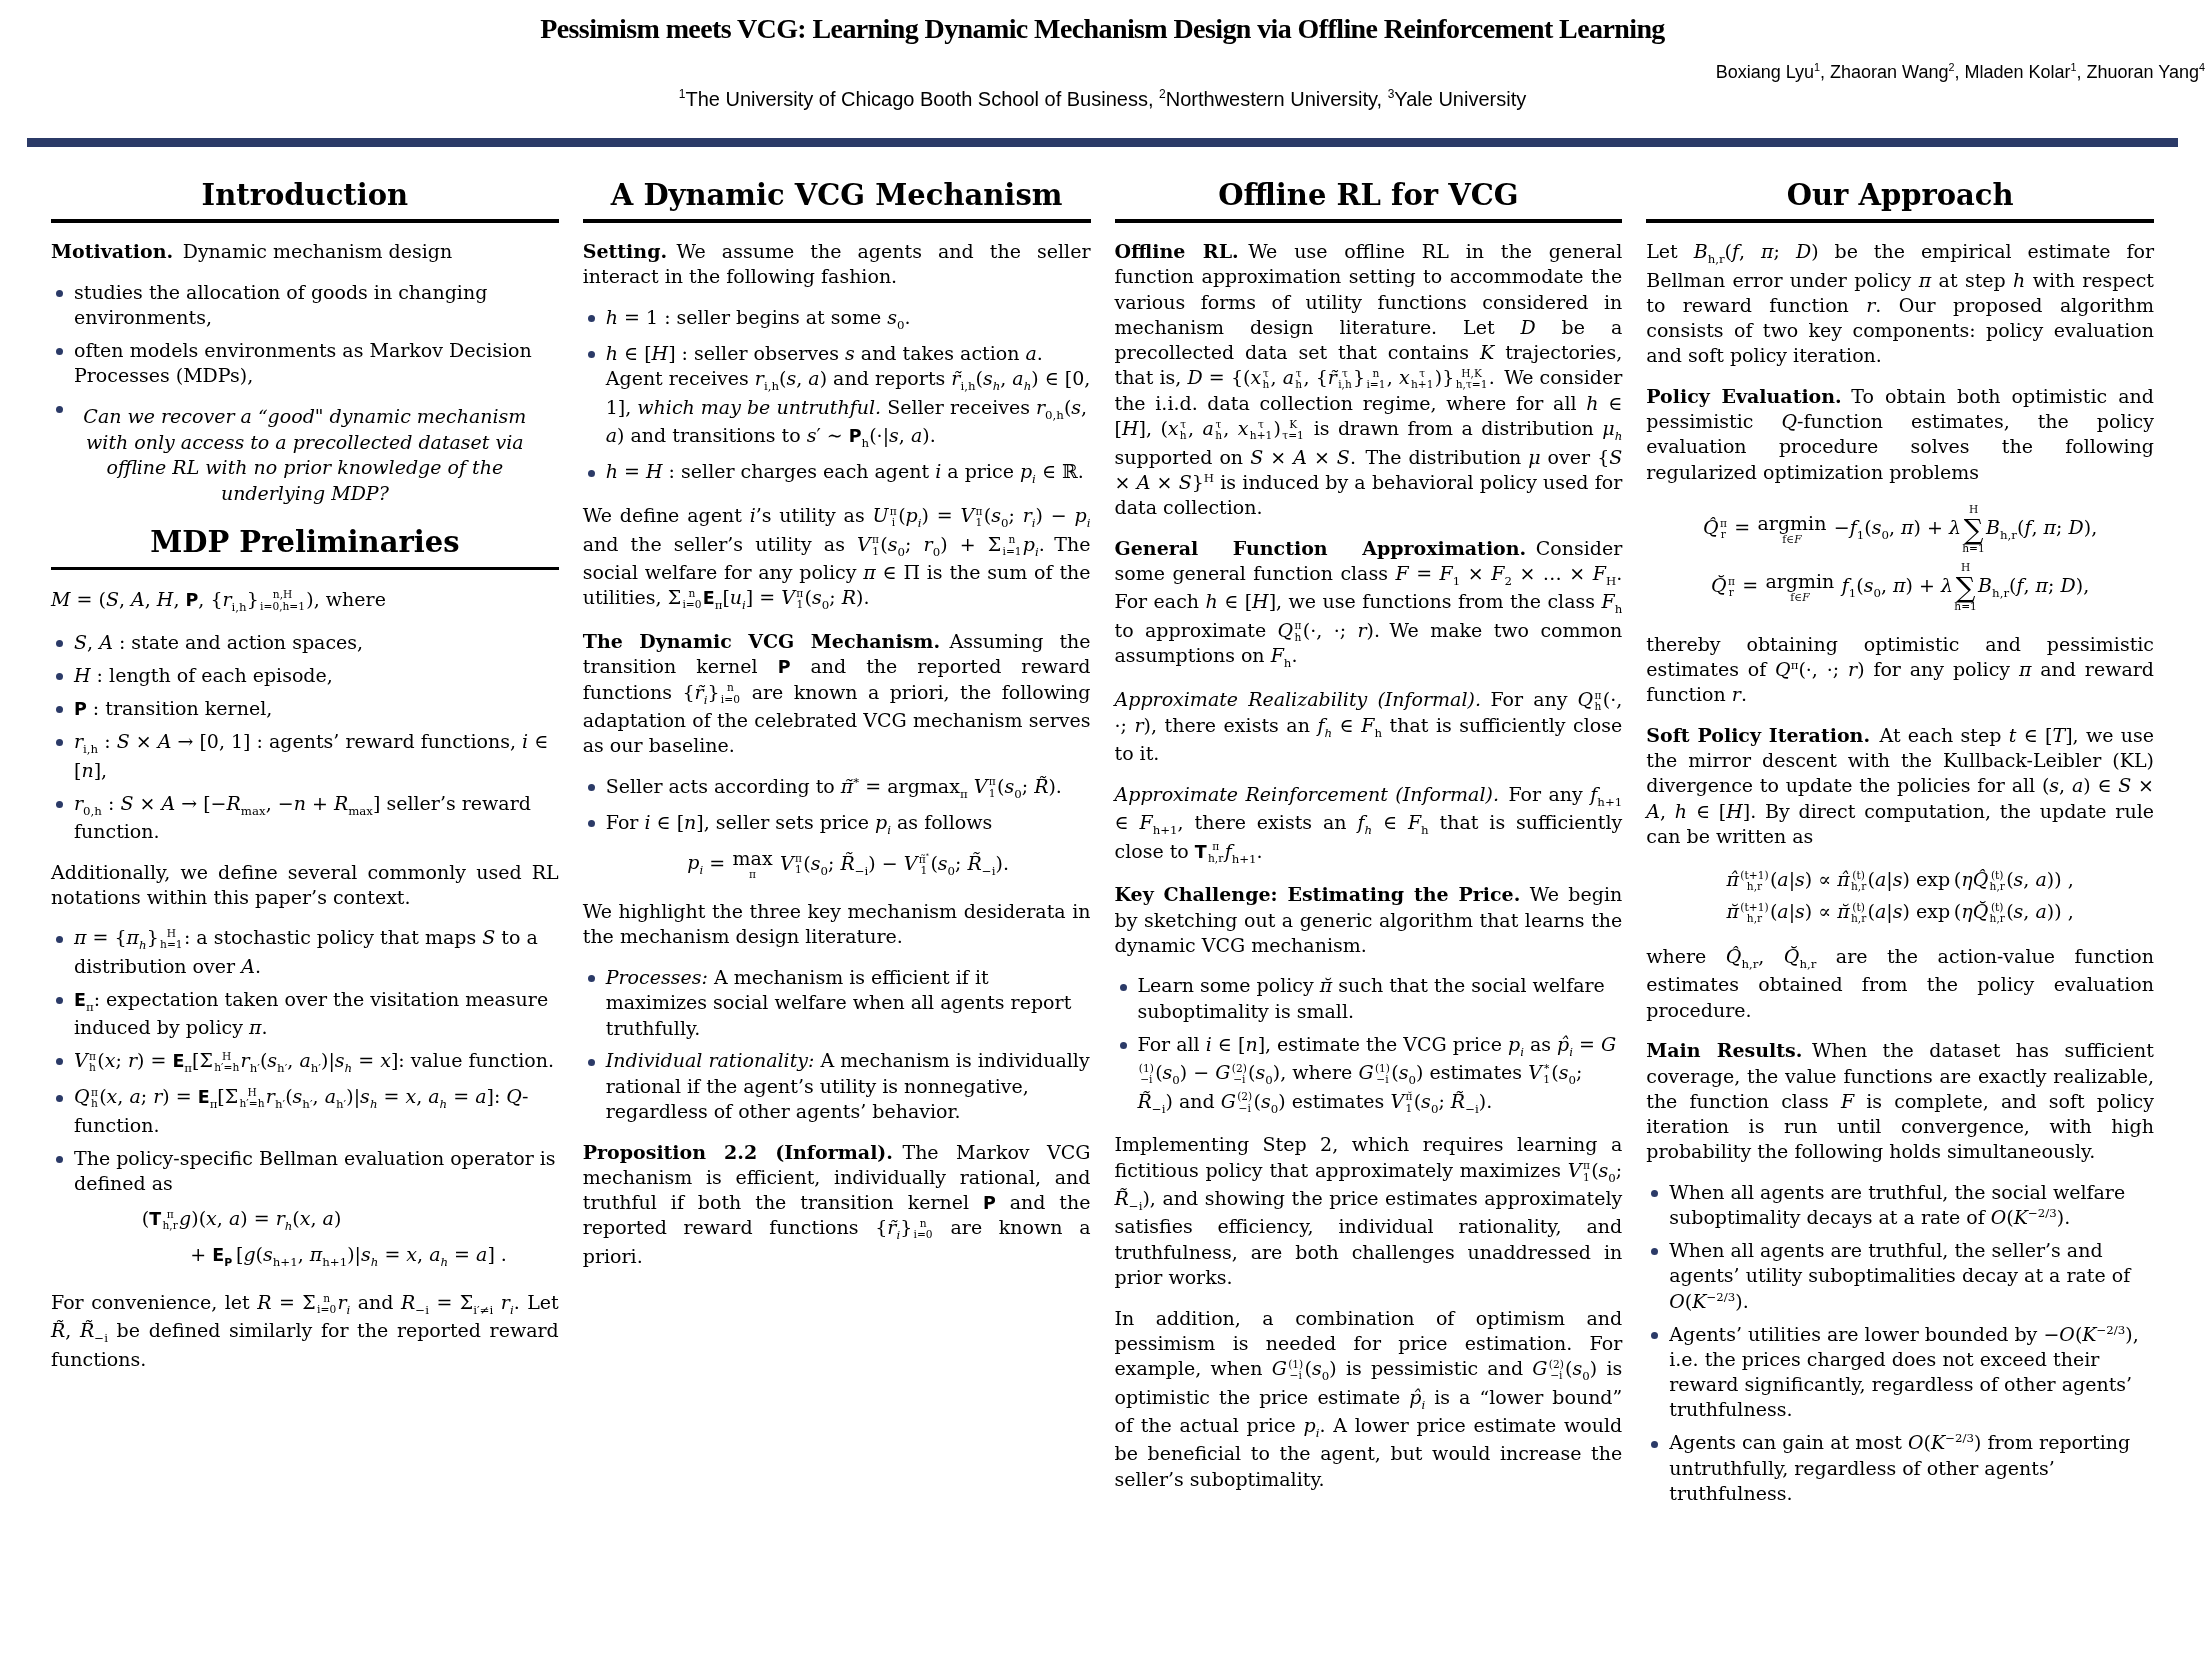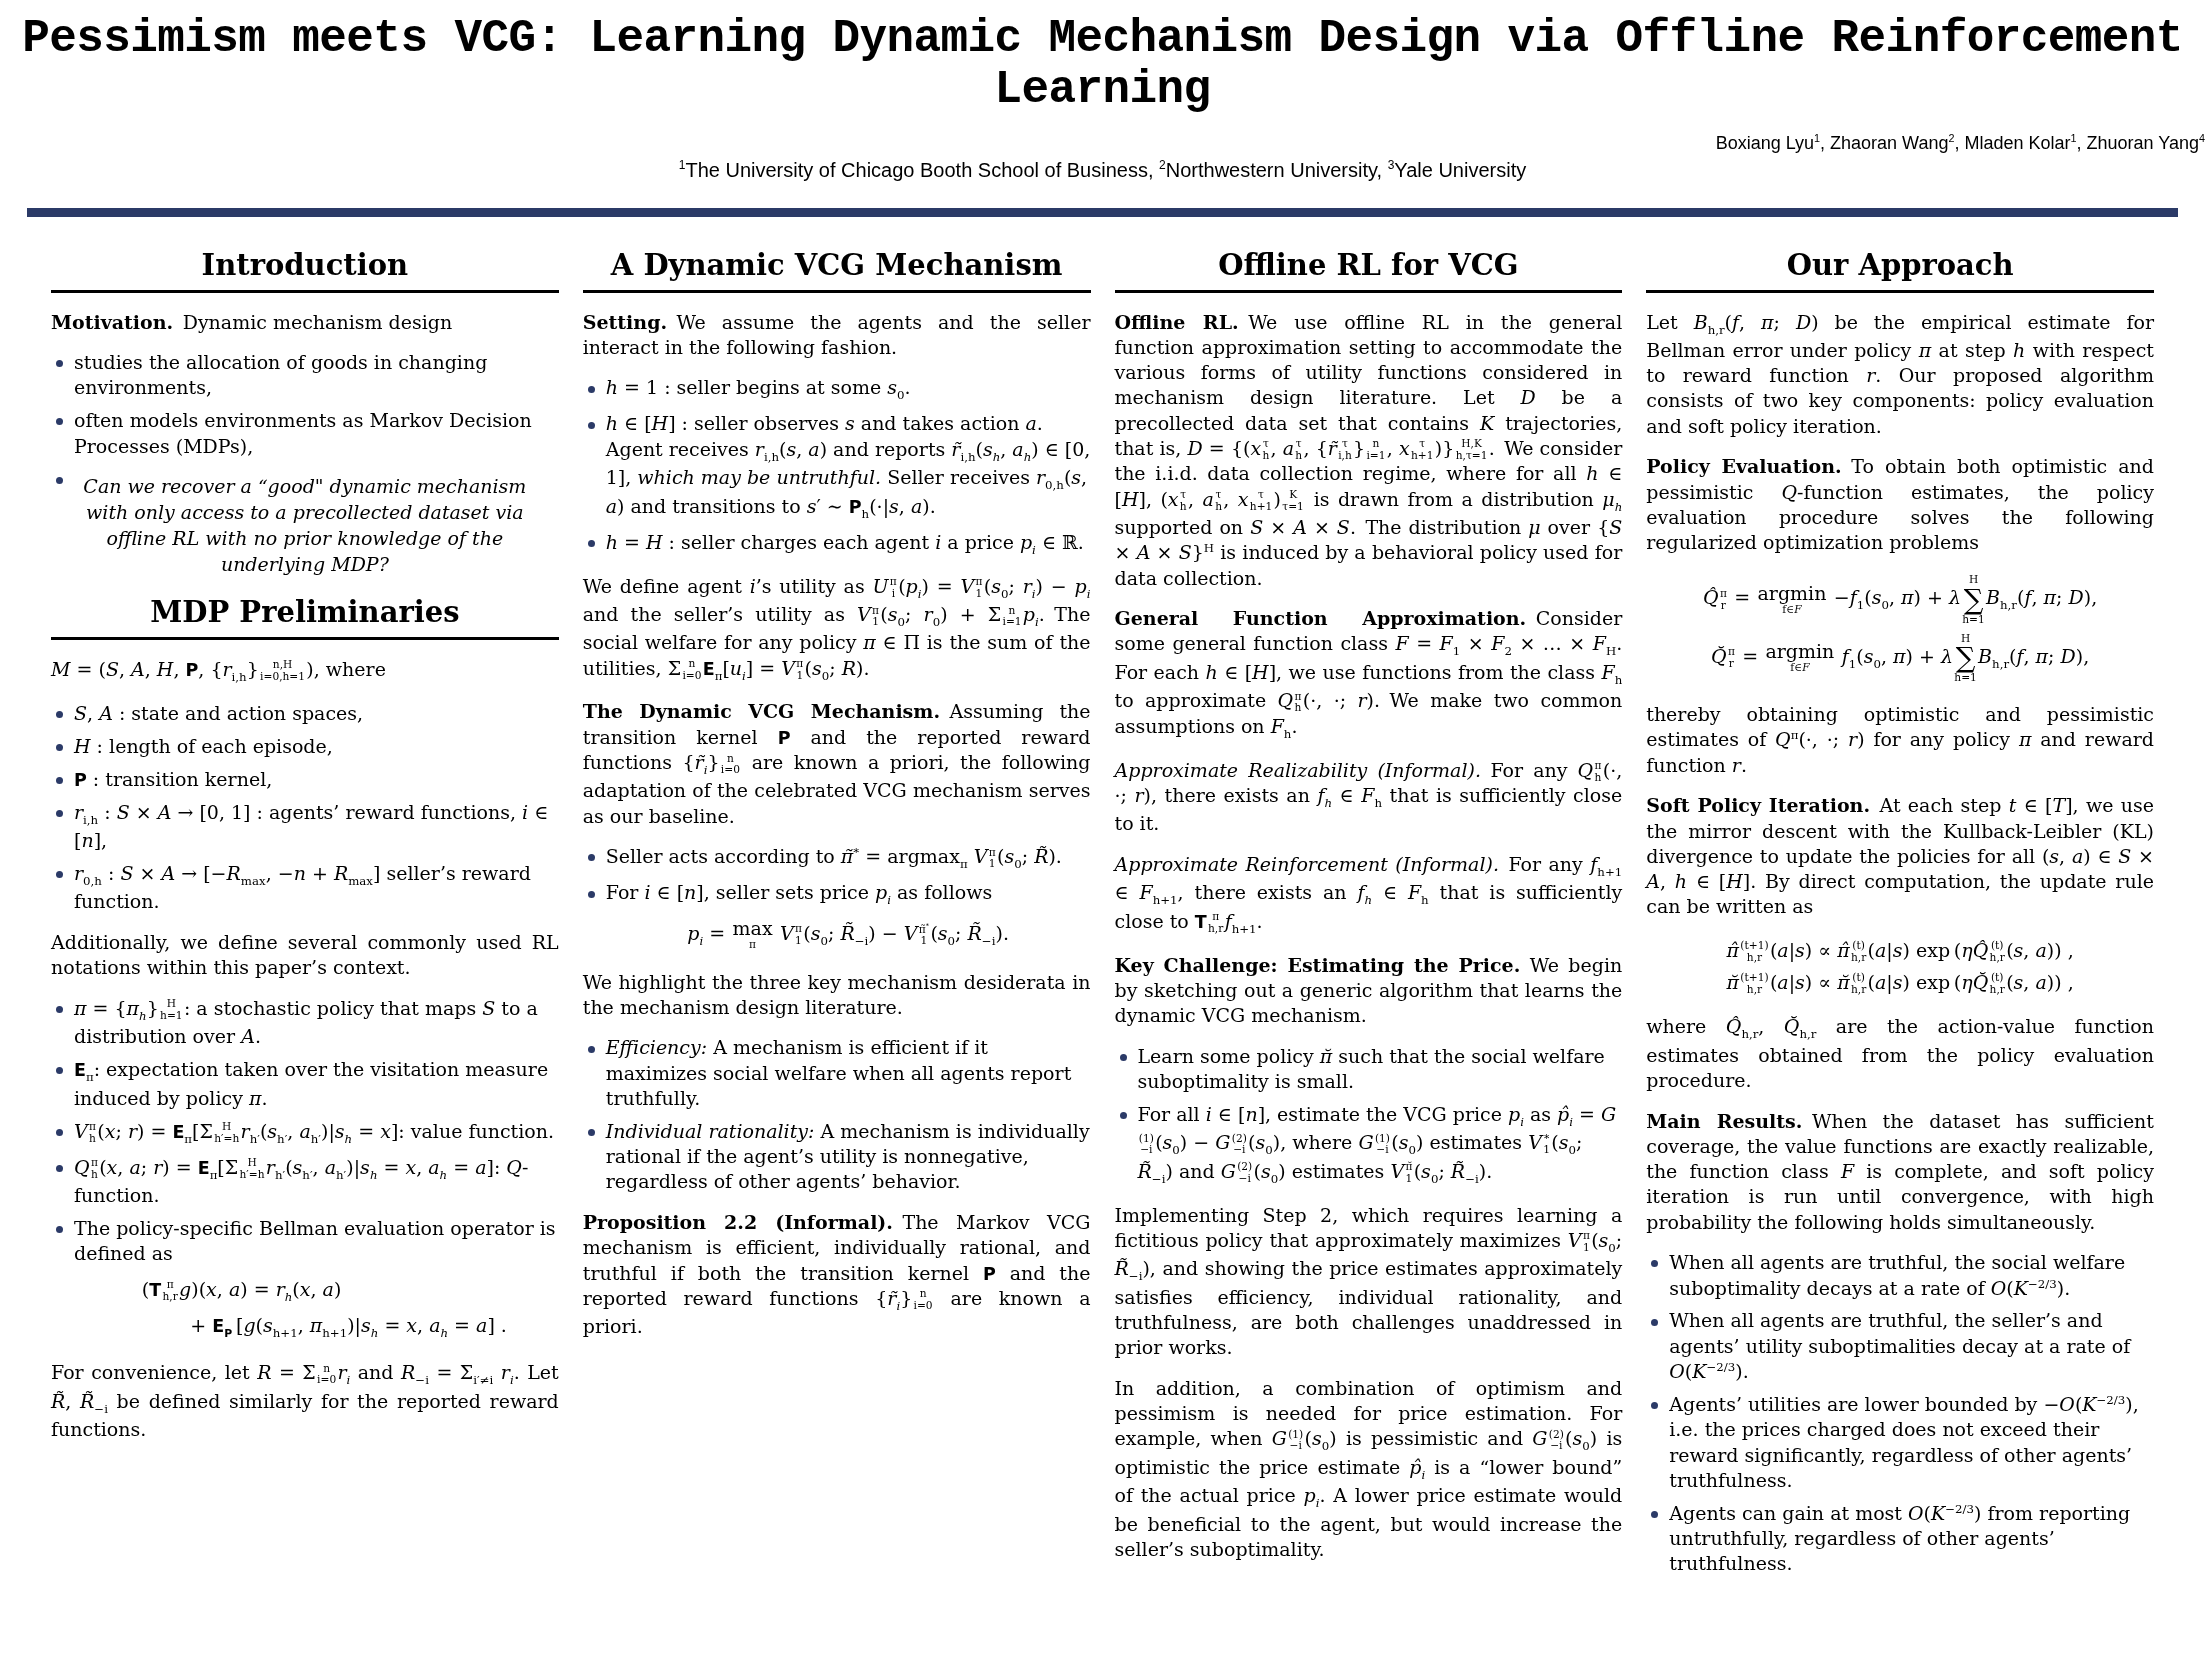--- a/index.html
+++ b/index.html
@@ -1,20 +1,20 @@
 <!DOCTYPE html>
 <html style="--navy: #2b3a67;font-size:10.2px"><head>
 <meta charset="utf-8">
 <style>
   :root{ --navy:#2b3a67; --ink:#000000; }
   html,body{margin:0;padding:0;background:#ffffff;}
   .poster{position:relative;width:2205px;height:1654px;overflow:hidden;background:#fff;
           font-family:"DejaVu Serif", "Liberation Serif", serif;color:var(--ink);}
   .head{text-align:center;padding-top:14px;}
-  .title{font-family:Liberation Mono, monospace;font-weight:700;font-size:46px;
+  .title{font-family:Liberation Serif, serif;font-weight:700;font-size:28px;
          letter-spacing:-0.6px;line-height:1.1;}
   .authors{font-family:"Liberation Sans", sans-serif;font-size:18px;margin-top:16.6px;text-align:right;}
   .affils{font-family:"Liberation Sans", sans-serif;font-size:20px;margin-top:4px;}
   .authors sup,.affils sup{font-size:0.6em;}
   .rule{height:9px;background:var(--navy);margin:27px 27px 0 27px;}
   .columns{display:grid;grid-template-columns:repeat(4,1fr);column-gap:24px;
            padding:28px 51px 0 51px;align-items:start;}
   .col{min-width:0;}
   .sec-title{font-size:29px;font-weight:700;text-align:center;margin:2.6px 0 7.7px 0;}
   .sec-rule{height:3.2px;background:#000;margin:0 0 16.6px 0;}
@@ -152,21 +152,21 @@
                   <span class="t">π</span>
                   <span class="b">1</span>
                 </span>(<i>s</i><sub>0</sub>; <i>R̃</i><sub>−i</sub>) − <i>V</i><span class="ss">
                   <span class="t">π̃<sup>*</sup></span>
                   <span class="b">1</span>
                 </span>(<i>s</i><sub>0</sub>; <i>R̃</i><sub>−i</sub>).</div>
             </div></div>
         </div>
         <div class="para">We highlight the three key mechanism desiderata in the mechanism design literature.</div>
         <div class="blist">
-          <div class="bitem"><span class="bdot"></span><span><i>Efficiency:</i> A mechanism is efficient if it maximizes social welfare when all agents report truthfully.</span></div>
+          <div class="bitem"><span class="bdot"></span><span><i>Processes:</i> A mechanism is efficient if it maximizes social welfare when all agents report truthfully.</span></div>
           <div class="bitem"><span class="bdot"></span><span><i>Individual rationality:</i> A mechanism is individually rational if the agent’s utility is nonnegative, regardless of other agents’ behavior.</span></div>
         </div>
         <div class="para"><b>Proposition 2.2 (Informal).</b> The Markov VCG mechanism is efficient, individually rational, and truthful if both the transition kernel <span class="bb">P</span> and the reported reward functions {<i>r̃<sub>i</sub></i>}<span class="ss">
             <span class="t">n</span>
             <span class="b">i=0</span>
           </span> are known a priori.</div>
       </div>
       <div class="col">
         <div class="sec-title">Offline RL for VCG</div>
         <div class="sec-rule"></div>

